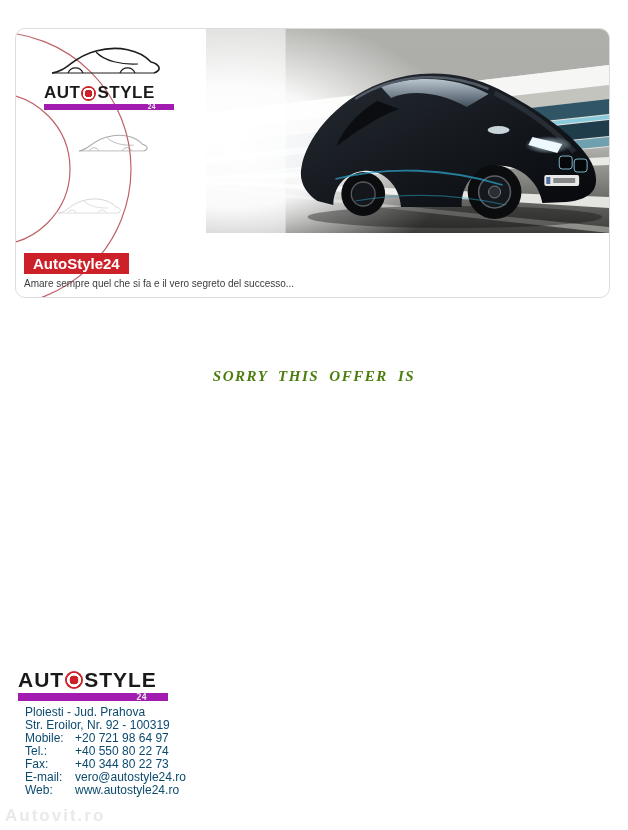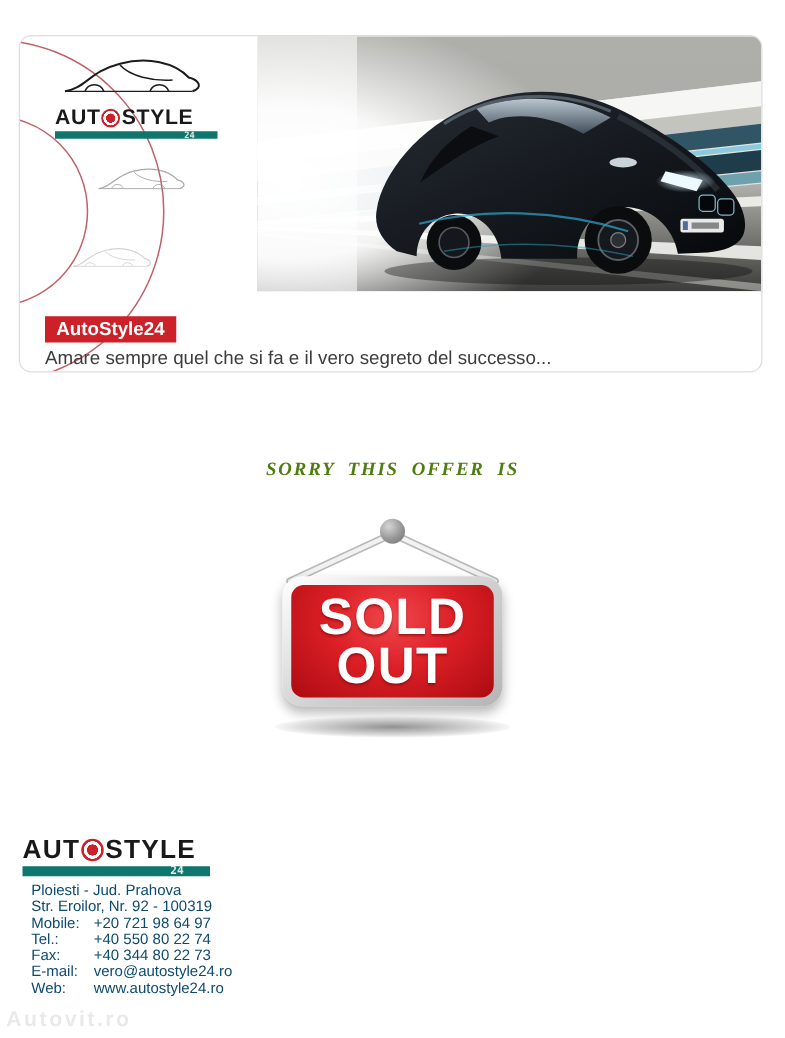--- a/index.html
+++ b/index.html
@@ -11,30 +11,30 @@
     border:1px solid #ddd;border-radius:10px;background:#fff;overflow:hidden;}
   .circles-svg{position:absolute;left:0;top:0;pointer-events:none;}
   .logo-header{position:absolute;left:28px;top:10px;width:130px;}
   .sketch-faint{position:absolute;pointer-events:none;}
   .sketch1{left:58px;top:98px;opacity:.75;}
   .sketch2{left:38px;top:162px;opacity:.45;}
 
   .hero{position:absolute;left:190px;top:0;width:403px;height:204px;}
   .hero svg{display:block;width:100%;height:100%;}
 
-  .card-caption{position:absolute;left:20px;top:224px;width:575px;}
+  .card-caption{position:absolute;left:8px;top:224px;width:575px;}
   .seller-badge{display:inline-block;background:#cc2129;color:#fff;font-weight:bold;
     font-size:15px;line-height:21px;padding:0 9px;}
-  .tagline{margin-top:4px;font-size:15px;color:#3c3c3c;}
+  .tagline{margin-top:4px;font-size:10px;color:#3c3c3c;}
 
   
   .as-wordmark{display:flex;align-items:center;font-weight:bold;color:#191919;}
   .as-o{border-radius:50%;flex:0 0 auto;
     background:radial-gradient(circle,#cc2129 0 34%,#fff 36% 54%,#cc2129 56% 100%);}
-  .as-bar{position:relative;background:#0f766e;width:100%;}
+  .as-bar{position:relative;background:#a21caf;width:100%;}
   .as-24{position:absolute;right:14%;top:50%;transform:translateY(-50%);
     color:#e6e6e6;font-family:"DejaVu Sans Mono",monospace;font-weight:bold;}
   .logo-header .as-wordmark{font-size:17px;letter-spacing:.5px;}
   .logo-header .as-o{width:15px;height:15px;margin:0 1px;}
   .logo-header .as-bar{height:6px;margin-top:1px;}
   .logo-header .as-24{font-size:7px;}
 
   
   .sorry{position:absolute;left:0;top:368px;width:100%;text-align:center;
     font-family:"Liberation Serif",serif;font-style:italic;font-weight:bold;
@@ -185,34 +185,20 @@
     </div>
 
     <div class="card-caption">
       <span class="seller-badge">AutoStyle24</span>
       <div class="tagline">Amare sempre quel che si fa e il vero segreto del successo...</div>
     </div>
   </div>
 
   <div class="sorry">SORRY THIS  OFFER IS</div>
 
-  <div class="sign-area">
-    <svg class="strings" width="176" height="44" viewBox="0 0 176 44">
-      <path d="M88,4 L6,42 M88,4 L170,42" fill="none" stroke="#b9b9b9" stroke-width="6" stroke-linecap="round"></path>
-      <path d="M88,4 L6,42 M88,4 L170,42" fill="none" stroke="#f1f1f1" stroke-width="3.5" stroke-linecap="round"></path>
-    </svg>
-    <div class="pin"></div>
-    <div class="sign">
-      <div class="sign-inner">
-        <div class="sign-line">SOLD</div>
-        <div class="sign-line">OUT</div>
-      </div>
-    </div>
-    <div class="sign-shadow"></div>
-  </div>
 
   <div class="logo-footer">
     <div class="as-wordmark">
       <span>AUT</span>
       <span class="as-o"></span>
       <span>STYLE</span>
     </div>
     <div class="as-bar">
       <span class="as-24">24</span>
     </div>

